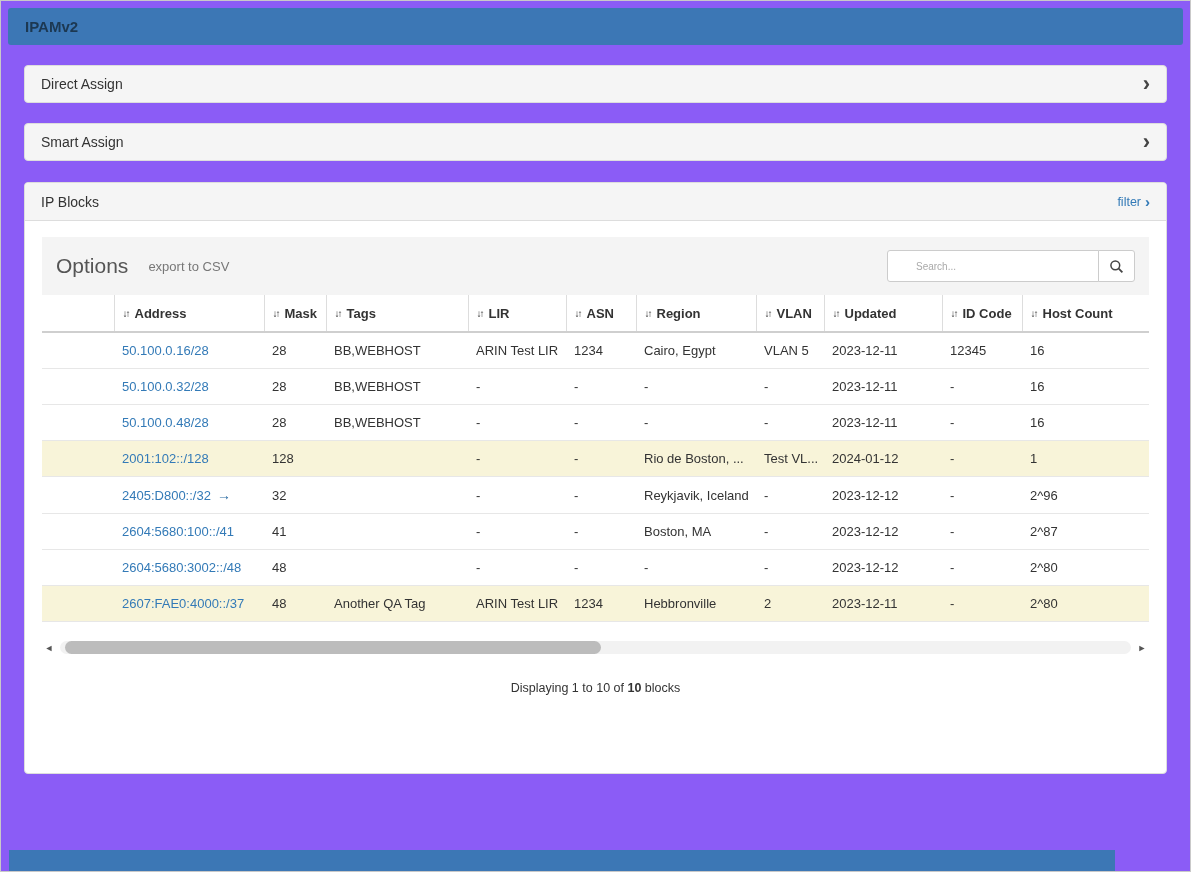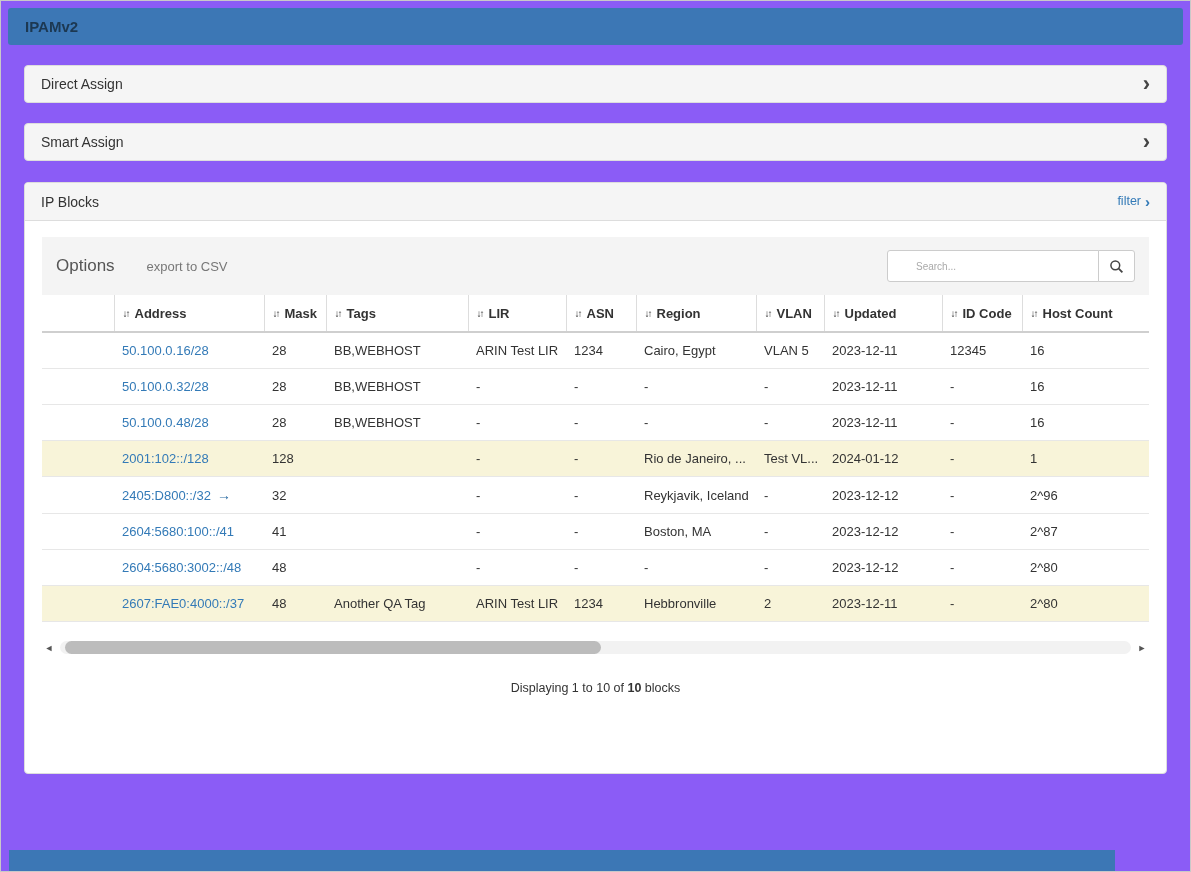--- a/index.html
+++ b/index.html
@@ -10,27 +10,27 @@
 
   .navbar { margin: 7px 7px 0; height: 37px; background: #3c77b5; border-radius: 3px; display: flex; align-items: center; padding: 0 17px; }
   .brand { font-size: 15px; font-weight: bold; color: #1c3852; }
 
   .panel-collapsed { margin: 20px 23px 0; height: 38px; background: #f5f5f5; border: 1px solid #ddd; border-radius: 4px; display: flex; align-items: center; justify-content: space-between; padding: 0 16px; cursor: pointer; }
   .panel-title { font-size: 14px; color: #333; }
   .chev { font-size: 22px; font-weight: 600; color: #444; line-height: 1; }
 
   .panel-block { margin: 21px 23px 0; border: 1px solid #ddd; border-radius: 4px; background: #fff; }
   .panel-heading { height: 38px; background: #f5f5f5; border-bottom: 1px solid #ddd; border-radius: 4px 4px 0 0; display: flex; align-items: center; justify-content: space-between; padding: 0 16px; }
-  .filter-link { color: #337ab7; font-size: 12.5px; display: flex; gap: 4px; cursor: pointer; text-decoration: none; }
+  .filter-link { color: #337ab7; font-size: 12.5px; display: flex; align-items: center; gap: 4px; cursor: pointer; text-decoration: none; }
   .filter-link .chev { font-size: 15px; font-weight: 600; color: #337ab7; }
 
   .panel-body { padding: 16px 17px 78px; }
 
   .toolbar { background: #f4f4f4; height: 58px; display: flex; align-items: center; padding: 0 14px; }
-  .options-label { font-size: 17px; color: #555; margin-right: 32px; }
+  .options-label { font-size: 21px; color: #555; margin-right: 20px; }
   .export-link { font-size: 13px; color: #777; cursor: pointer; text-decoration: none; }
   .search-group { margin-left: auto; display: flex; }
   .search-input { width: 212px; height: 32px; border: 1px solid #ccc; border-radius: 3px 0 0 3px; padding: 6px 28px; font-size: 10px; color: #555; outline: none; font-family: inherit; background: #fff; }
   .search-input::placeholder { color: #a9a9a9; }
   .search-btn { width: 37px; height: 32px; border: 1px solid #ccc; margin-left: -1px; background: #fff; border-radius: 0 3px 3px 0; cursor: pointer; display: flex; align-items: center; justify-content: center; padding: 0; }
 
   table.blocks { width: 100%; border-collapse: collapse; table-layout: fixed; font-size: 13px; color: #333; }
   .blocks thead th { text-align: left; font-weight: bold; padding: 11px 8px 10px; border-bottom: 2px solid #cfcfcf; white-space: nowrap; overflow: hidden; cursor: pointer; }
   .blocks thead th.col { border-left: 1px solid #ddd; margin-left: 18px; }
   .sort-icon { display: inline-block; font-size: 10px; letter-spacing: -2px; margin-right: 6px; color: #222; position: relative; top: -1px; }
@@ -180,21 +180,21 @@
               <td>-</td>
               <td>16</td>
             </tr>
             <tr class="highlight">
               <td></td>
               <td><a class="addr-link" href="#">2001:102::/128</a></td>
               <td>128</td>
               <td></td>
               <td>-</td>
               <td>-</td>
-              <td>Rio de Janeiro, ...</td>
+              <td>Rio de Boston, ...</td>
               <td>Test VL...</td>
               <td>2024-01-12</td>
               <td>-</td>
               <td>1</td>
             </tr>
             <tr>
               <td></td>
               <td><a class="addr-link" href="#">2405:D800::/32</a><span class="assign-arrow">→</span></td>
               <td>32</td>
               <td></td>

